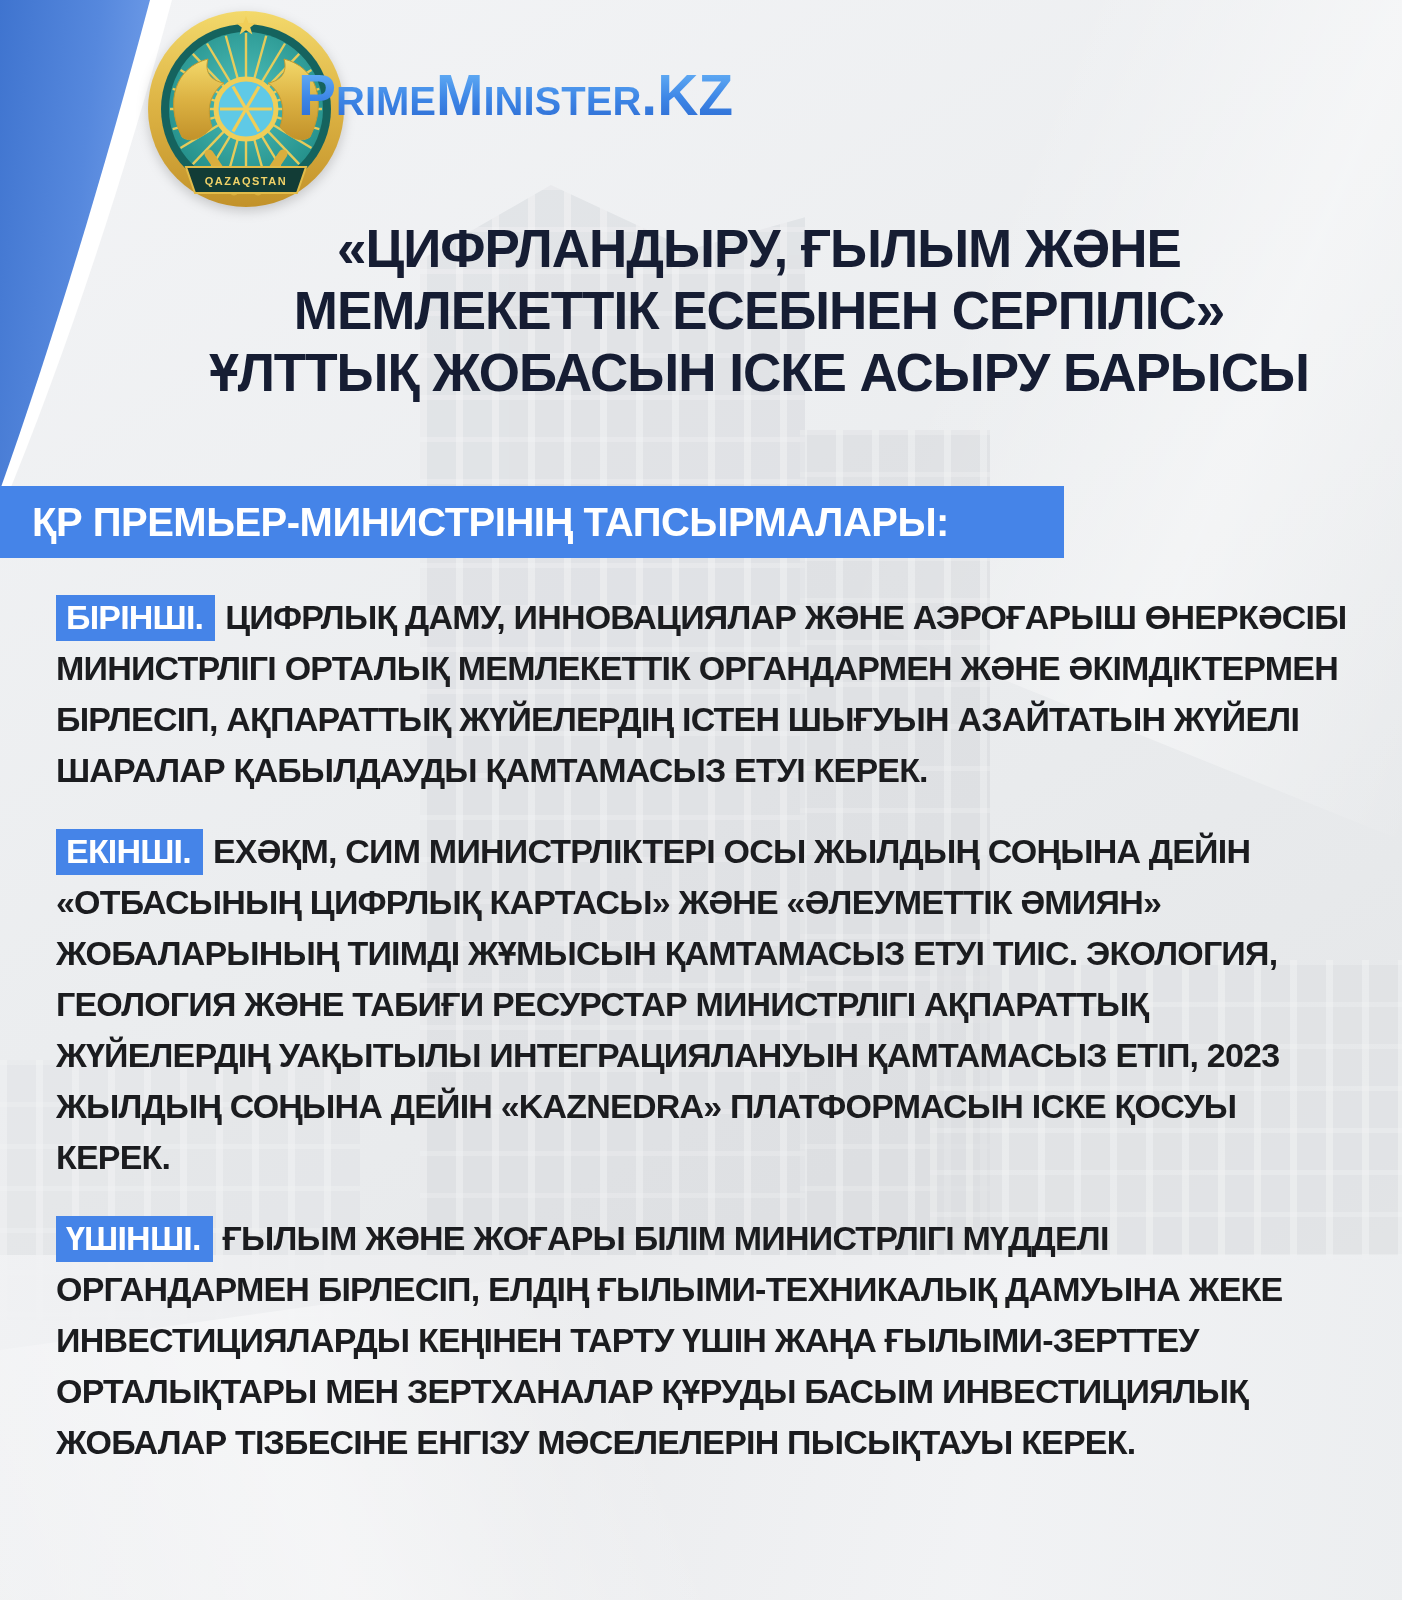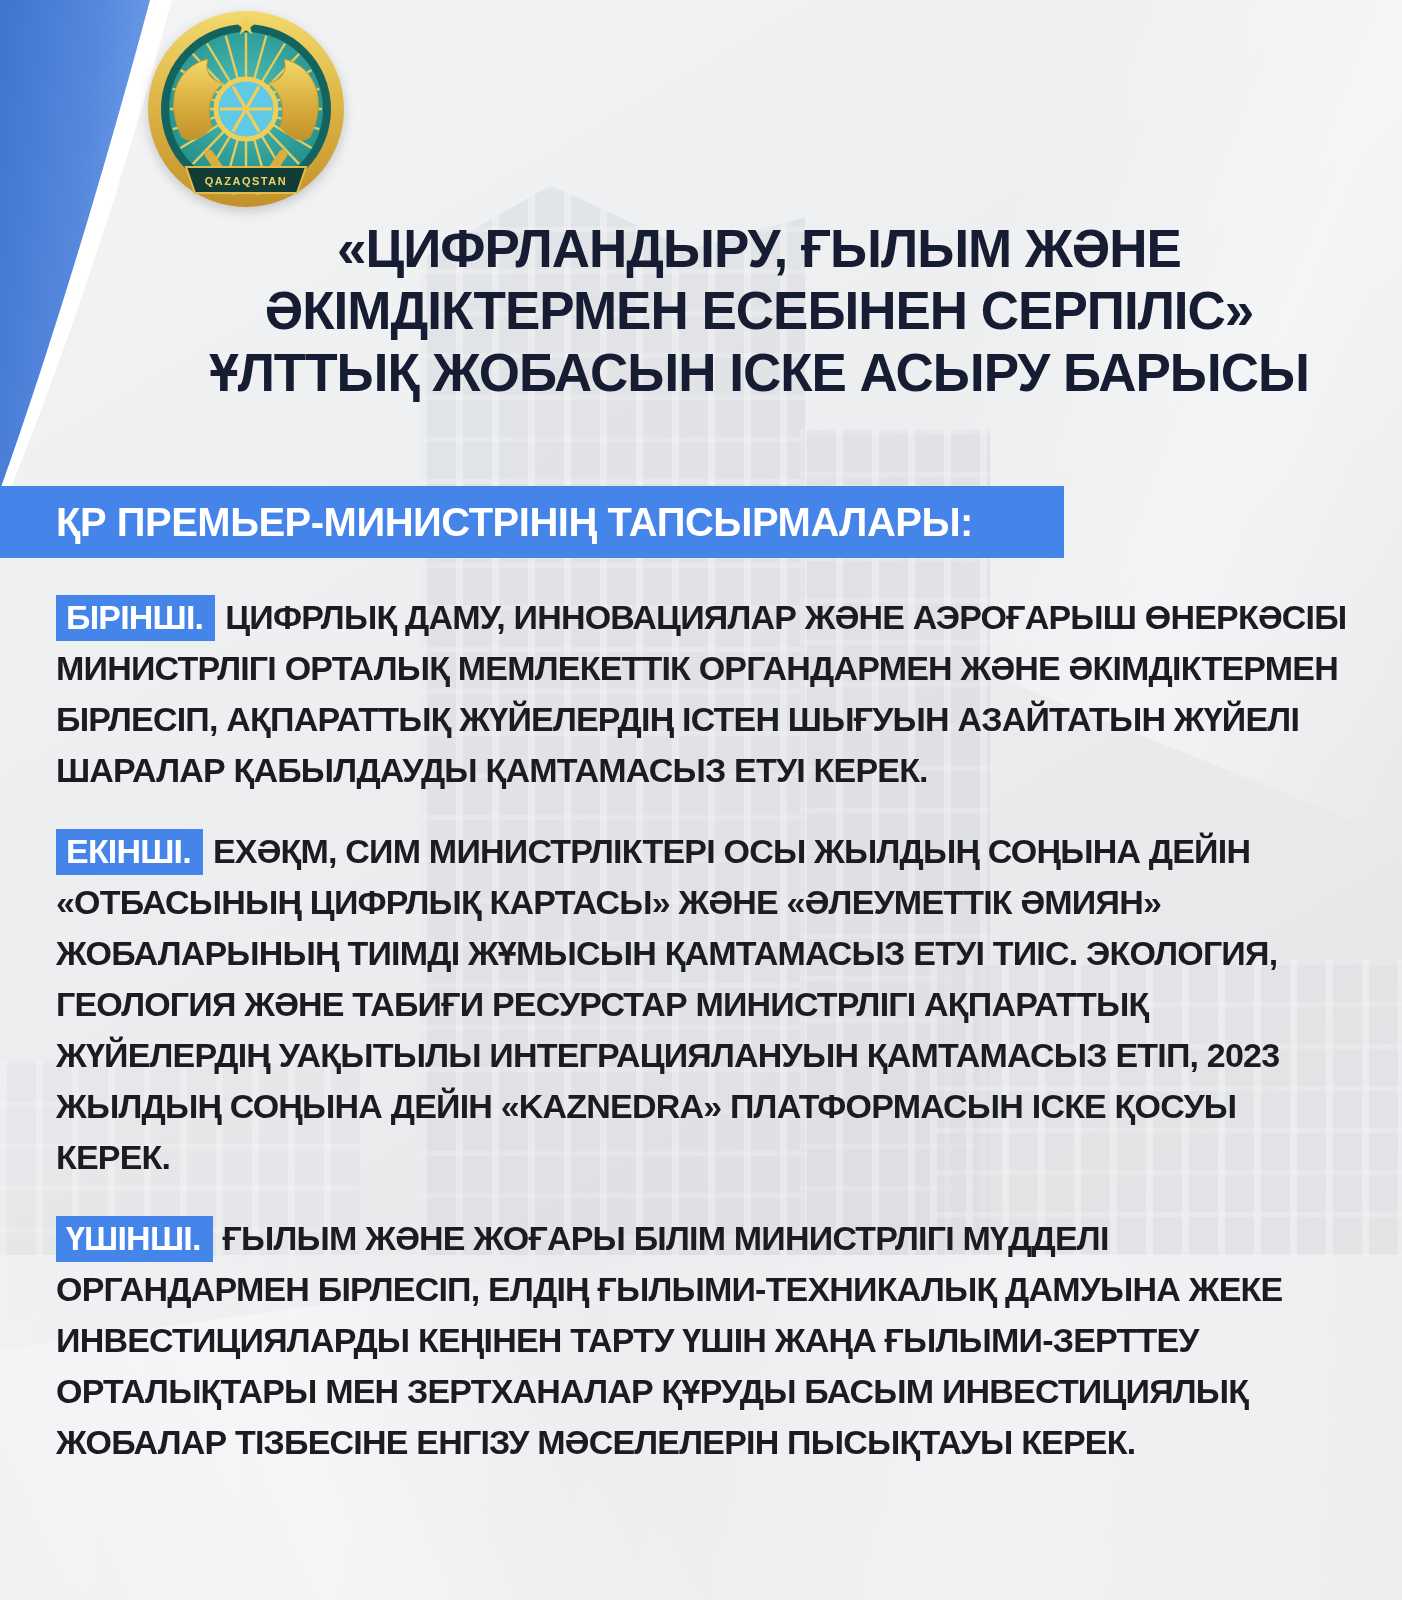--- a/index.html
+++ b/index.html
@@ -67,21 +67,21 @@
   
   .title{
     position:absolute; left:128px; top:218px; width:1262px; z-index:2;
     text-align:center; color:#161d33; font-weight:bold;
     font-size:53px; line-height:62px; letter-spacing:-1px;
   }
   
   .section-bar{
     position:absolute; left:0; top:486px; width:1064px; height:72px; z-index:2;
     background:#4584e8; display:flex; align-items:center;
-    padding-left:56px; box-sizing:border-box;text-align:right;
+    padding-left:32px; box-sizing:border-box;text-align:right;
   }
   .section-bar .bar-label{
     color:#ffffff; font-weight:bold; font-size:40px; letter-spacing:-0.5px; white-space:nowrap;
   }
   
   .tasks{position:absolute; left:56px; top:592px; width:1294px; z-index:2;}
   .task{
     margin:0 0 30px 0; font-weight:bold; font-size:34px; line-height:51px;
     color:#1b1c1f; letter-spacing:-0.8px; text-align:left;
   }
@@ -178,24 +178,25 @@
     <g stroke="#f0ce58" stroke-width="3.2">
       <line x1="74" y1="101" x2="126" y2="101"></line>
       <line x1="87" y1="78.5" x2="113" y2="123.5"></line>
       <line x1="113" y1="78.5" x2="87" y2="123.5"></line>
     </g>
     <polygon points="100,8 102.6,15 110,15 104.2,19.5 106.4,26.5 100,22.3 93.6,26.5 95.8,19.5 90,15 97.4,15" fill="#f0ce58"></polygon>
     <path d="M40,159 L160,159 L151,185 L49,185 Z" fill="#123c36" stroke="#e2bc4a" stroke-width="2"></path>
     <text x="100" y="177" text-anchor="middle" font-family="Liberation Sans, sans-serif" font-size="11" font-weight="bold" letter-spacing="1.5" fill="#f0d268">QAZAQSTAN</text>
   </svg>
 
+  <div class="logo-text">PrimeMinister.KZ</div>
 
   <div class="title">
     <div>«ЦИФРЛАНДЫРУ, ҒЫЛЫМ ЖӘНЕ</div>
-    <div>ӘКІМДІКТЕРМЕН ЕСЕБІНЕН СЕРПІЛІС»</div>
+    <div>МЕМЛЕКЕТТІК ЕСЕБІНЕН СЕРПІЛІС»</div>
     <div>ҰЛТТЫҚ ЖОБАСЫН ІСКЕ АСЫРУ БАРЫСЫ</div>
   </div>
 
   <div class="section-bar">
     <span class="bar-label">ҚР ПРЕМЬЕР-МИНИСТРІНІҢ ТАПСЫРМАЛАРЫ:</span>
   </div>
 
   <div class="tasks">
     <p class="task">
       <span class="task-label">БІРІНШІ.</span><span>ЦИФРЛЫҚ ДАМУ, ИННОВАЦИЯЛАР ЖӘНЕ АЭРОҒАРЫШ ӨНЕРКӘСІБІ МИНИСТРЛІГІ ОРТАЛЫҚ МЕМЛЕКЕТТІК ОРГАНДАРМЕН ЖӘНЕ ӘКІМДІКТЕРМЕН БІРЛЕСІП, АҚПАРАТТЫҚ ЖҮЙЕЛЕРДІҢ ІСТЕН ШЫҒУЫН АЗАЙТАТЫН ЖҮЙЕЛІ ШАРАЛАР ҚАБЫЛДАУДЫ ҚАМТАМАСЫЗ ЕТУІ КЕРЕК.</span>

